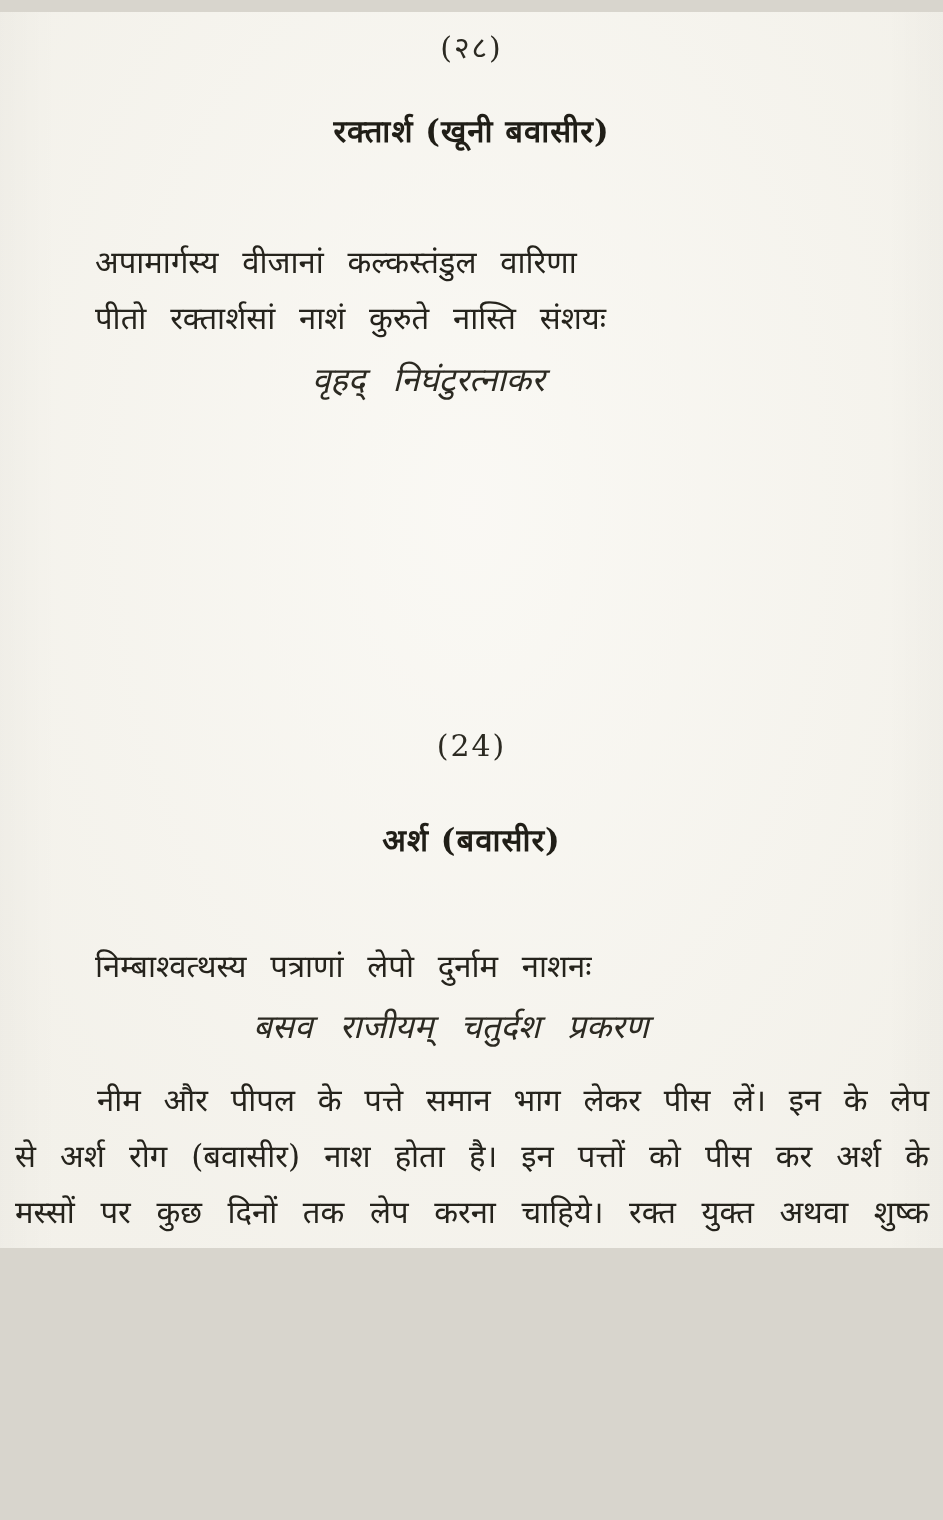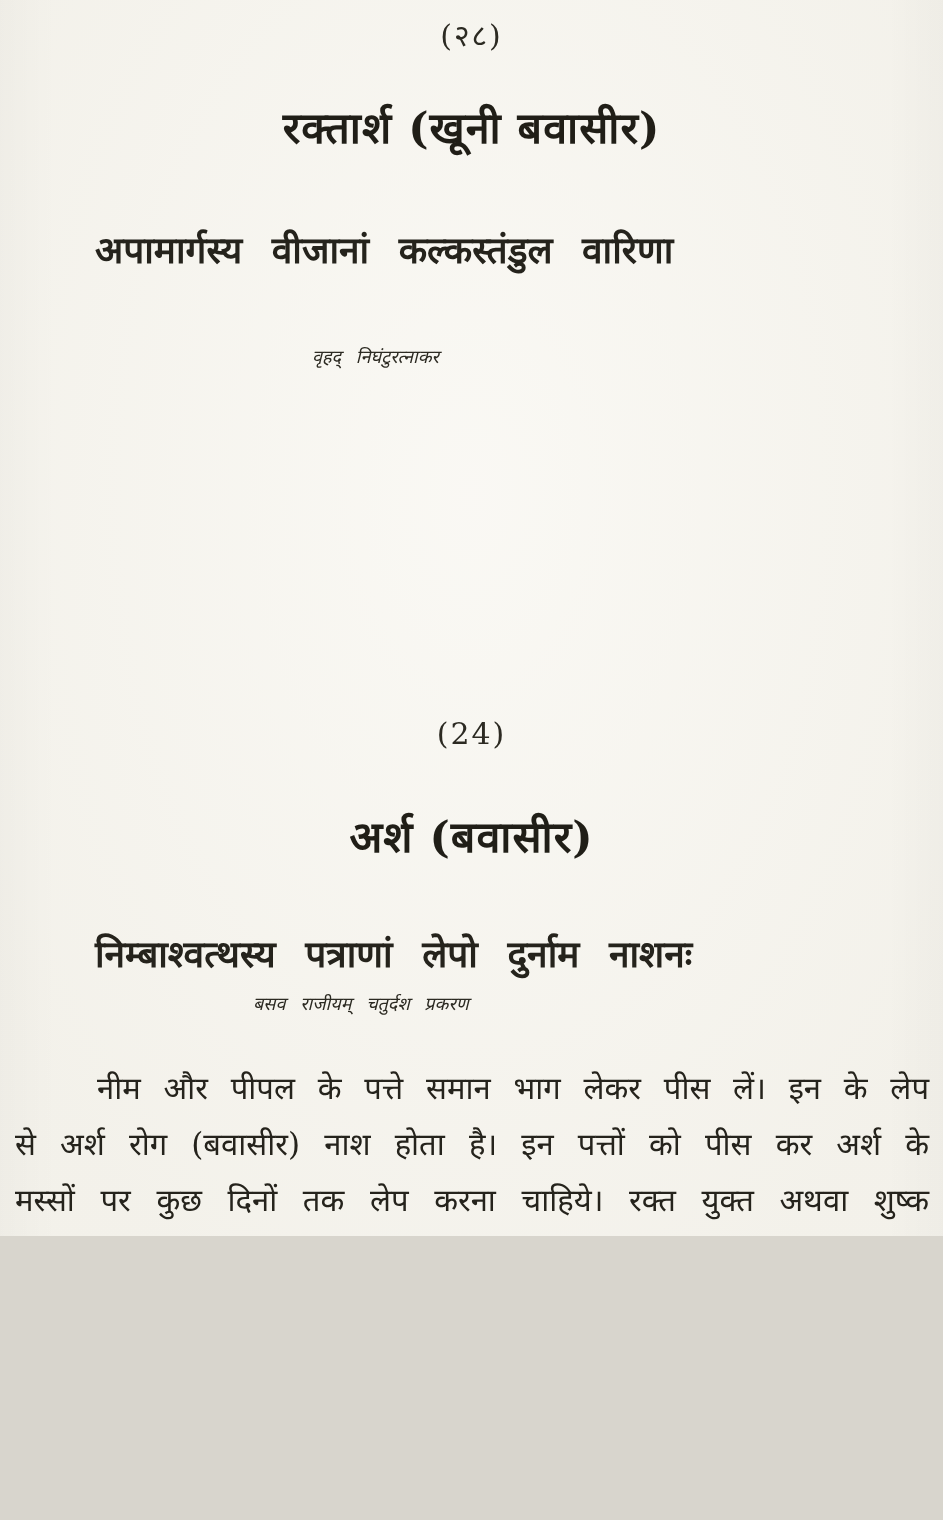--- a/index.html
+++ b/index.html
@@ -6,55 +6,55 @@
   html, body {
     margin: 0;
     padding: 0;
     background: #d8d5cd;
     font-family: "DejaVu Serif", "Liberation Serif", serif;
   }
   .page {
     position: relative;
     width: 943px;
     height: 1236px;
-    margin: 0 auto;
+    margin: 12px auto;
     background: #f7f5ee;
     background-image:
       radial-gradient(ellipse at 50% 40%, rgba(255,255,255,0.35), rgba(0,0,0,0.015) 85%),
       linear-gradient(90deg, rgba(0,0,0,0.02), rgba(0,0,0,0) 6%, rgba(0,0,0,0) 94%, rgba(0,0,0,0.02));
     color: #29271f;
     overflow: hidden;
   }
   .abs { position: absolute; }
   .centered { left: 0; right: 0; text-align: center; }
 
   .sec-num {
     font-size: 30px;
     letter-spacing: 2px;
     color: #2c2a22;
   }
   .sec-title {
     margin: 0;
-    font-size: 43px;
+    font-size: 31px;
     font-weight: 700;
     letter-spacing: 1px;
     color: #201e17;
   }
   .verse {
     left: 95px;
     right: 60px;
-    font-size: 37px;
-    font-weight: 700;
+    font-size: 31px;
+    font-weight: 400;
     line-height: 56px;
     word-spacing: 0.45em;
     color: #25231c;
   }
   .verse-line { white-space: nowrap; }
   .attribution {
-    font-size: 18px;
+    font-size: 33px;
     font-style: italic;
     font-weight: 500;
     word-spacing: 0.5em;
     color: #2c2a22;
   }
   .body-para {
     left: 15px;
     right: 14px;
     margin: 0;
     font-size: 31px;
@@ -89,20 +89,21 @@
 <body>
 
 <div class="page">
 
   <div class="abs centered sec-num" style="top:14px;">(२८)</div>
 
   <h1 class="abs centered sec-title" style="top:97px;">रक्तार्श (खूनी बवासीर)</h1>
 
   <div class="abs verse" style="top:222px;">
     <div class="verse-line">अपामार्गस्य वीजानां कल्कस्तंडुल वारिणा</div>
+    <div class="verse-line">पीतो रक्तार्शसां नाशं कुरुते नास्ति संशयः</div>
   </div>
 
   <div class="abs attribution" style="top:344px; left:312px;">वृहद् निघंटुरत्नाकर</div>
 
 
   <div class="abs centered sec-num" style="top:716px;">(24)</div>
 
   <h1 class="abs centered sec-title" style="top:806px;">अर्श (बवासीर)</h1>
 
   <div class="abs verse" style="top:926px;">

